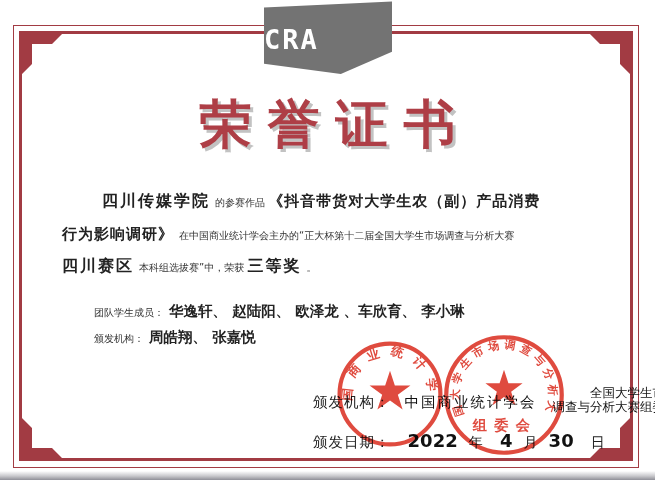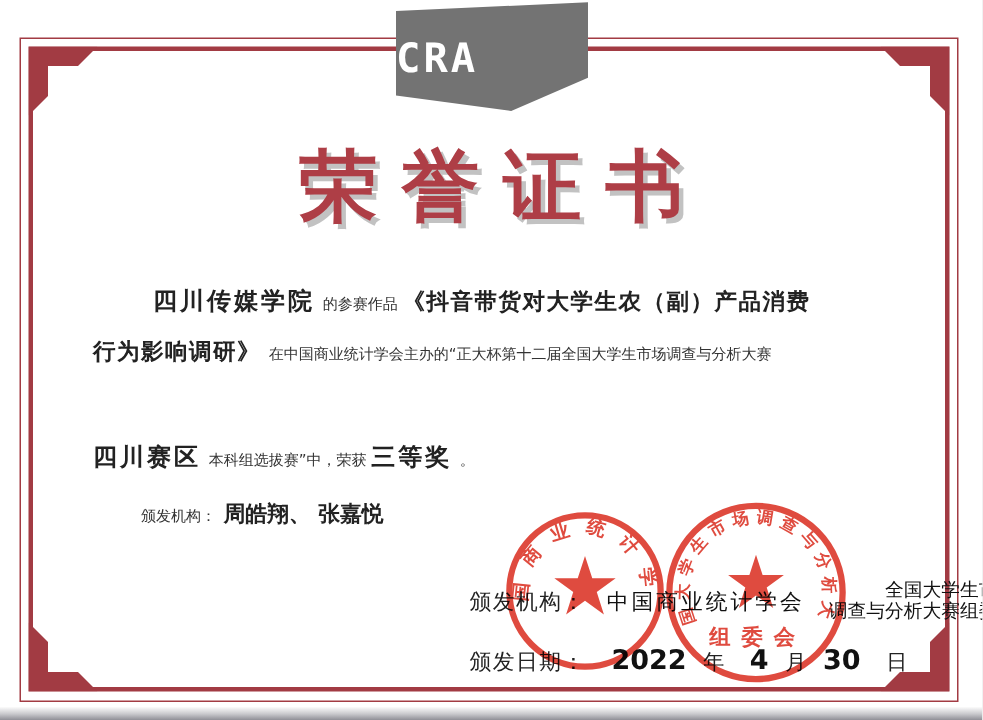--- a/index.html
+++ b/index.html
@@ -36,21 +36,21 @@
   .title{
     position:absolute;top:90px;left:0;width:100%;text-align:center;z-index:2;
     font-size:52px;font-weight:bold;color:#ae3e46;letter-spacing:16px;
     text-shadow:3px 3px 0 #c2c2c2;text-indent:16px;white-space:nowrap;
   }
   
   .body-block{position:absolute;left:62px;right:56px;top:184px;color:#222;z-index:2;}
   .bline{white-space:nowrap;}
   .l1{margin:0 0 0 40px;height:34px;line-height:34px;}
   .l2{height:32px;line-height:32px;}
-  .l3{height:34px;line-height:19px;margin-top:45px;}
+  .l3{height:34px;line-height:32px;}
   .l4{margin:14px 0 0 32px;height:26px;line-height:26px;}
   .l5{margin:0 0 0 32px;height:26px;line-height:26px;}
   .school,.region{font-weight:bold;font-size:16px;letter-spacing:2px;}
   .plain{font-size:10px;color:#333;}
   .worktitle{font-weight:bold;font-size:15px;letter-spacing:1px;}
   .award{font-weight:bold;font-size:16px;letter-spacing:2px;}
   .names{font-weight:bold;font-size:14.5px;}
   
   .footer-row{position:absolute;left:265px;z-index:2;white-space:nowrap;}
   .issuer-row{top:388px;}
@@ -103,20 +103,24 @@
     <div class="bline l2">
       <span class="worktitle">行为影响调研》</span>
       <span class="plain"> 在中国商业统计学会主办的“正大杯第十二届全国大学生市场调查与分析大赛</span>
     </div>
     <div class="bline l3">
       <span class="region">四川赛区</span>
       <span class="plain">本科组选拔赛”中，荣获 </span>
       <span class="award">三等奖</span>
       <span class="plain"> 。</span>
     </div>
+    <div class="bline l4">
+      <span class="plain">团队学生成员：</span>
+      <span class="names">华逸轩、 赵陆阳、 欧泽龙 、车欣育、 李小琳</span>
+    </div>
     <div class="bline l5">
       <span class="plain">颁发机构：</span>
       <span class="names">周皓翔、 张嘉悦</span>
     </div>
   </div>
 
   <div class="footer-row issuer-row">
     <span class="flabel">颁发机构：</span><span class="issuer1">中国商业统计学会</span><span class="issuer2"><span>全国大学生市场</span><br><span>调查与分析大赛组委会</span></span>
   </div>
 

